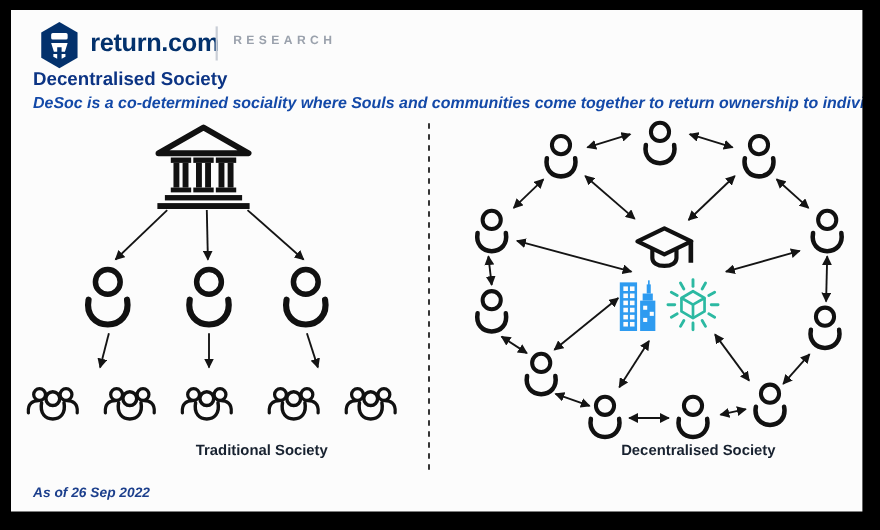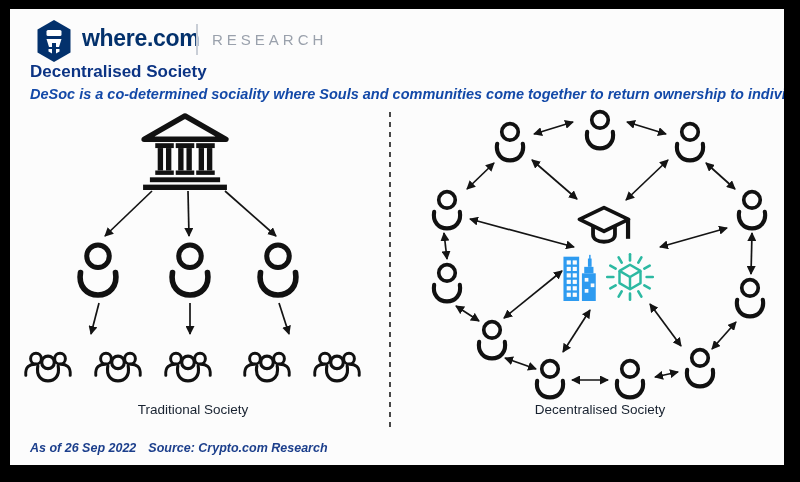--- a/index.html
+++ b/index.html
@@ -7,54 +7,54 @@
     position:relative;width:800px;height:482px;background:#fcfcfc;
     font-family:"Liberation Sans", sans-serif;overflow:hidden;
   }
   .frame{position:absolute;inset:0;border-style:solid;border-color:#000;
     border-width:9px 16px 17px 10px;pointer-events:none;z-index:10;}
   
   .logo-mark{position:absolute;left:34px;top:19px;width:40px;height:44px;}
   .brand{position:absolute;left:82px;top:25px;font-size:23px;font-weight:700;
     letter-spacing:-0.3px;color:var(--navy);}
   .brand-divider{position:absolute;left:196px;top:24px;width:2px;height:31px;background:#c9ced6;}
-  .research{position:absolute;left:212px;top:31px;font-size:15px;font-weight:400;
+  .research{position:absolute;left:212px;top:31px;font-size:11px;font-weight:700;
     letter-spacing:4px;color:var(--gray);}
   
   .title{position:absolute;left:30px;top:62px;font-size:17px;font-weight:700;color:var(--title);}
   .subtitle{position:absolute;left:30px;top:86px;font-size:14.5px;font-weight:600;
     font-style:italic;color:var(--subtitle);white-space:nowrap;}
   
-  .caption{position:absolute;width:210px;text-align:center;font-size:13.5px;font-weight:400;
+  .caption{position:absolute;width:210px;text-align:right;font-size:13.5px;font-weight:700;
     color:#182230;line-height:1.25;z-index:3;}
   .caption.left{left:88px;top:402px;}
   .caption.right{left:495px;top:402px;}
   
-  .footer{position:absolute;left:30px;top:441px;display:flex;gap:12px;
+  .footer{position:absolute;left:30px;top:441px;display:flex;gap:44px;
     font-size:12.5px;font-style:italic;font-weight:600;color:var(--footer);z-index:3;}
   
   .overlay{position:absolute;inset:0;z-index:2;}
   .arrow{stroke:#141414;stroke-width:1.7;fill:none;}
   .sym-stroke{fill:none;stroke:#111;}
   .blue-fill{fill:var(--blue);}
   .teal-stroke{stroke:var(--teal);fill:none;}
 </style>
 </head>
 <body>
 
 <div class="stage">
 
   <svg class="logo-mark" viewBox="0 0 40 44" aria-hidden="true">
     <path d="M20 1 L36.5 10.5 V33.5 L20 43 L3.5 33.5 V10.5 Z" fill="#03316c"></path>
     <rect x="12.5" y="11" width="15" height="6" rx="1.5" fill="#fff"></rect>
     <path d="M12.5 20 h15 l-2.5 8 h-3 v-4 h-4 v4 h-3 Z" fill="#fff"></path>
     <path d="M14.5 30 h3.5 v4.5 l-3.5 -2 Z" fill="#fff"></path>
     <path d="M25.5 30 h-3.5 v4.5 l3.5 -2 Z" fill="#fff"></path>
   </svg>
-  <div class="brand">where.com</div>
+  <div class="brand">return.com</div>
   <div class="brand-divider"></div>
   <div class="research">RESEARCH</div>
 
   <div class="title">Decentralised Society</div>
   <div class="subtitle">DeSoc is a co-determined sociality where Souls and communities come together to return ownership to individuals</div>
 
   <svg id="diagram-overlay" class="overlay" viewBox="0 0 800 482">
     <defs>
       <marker id="ah" markerUnits="userSpaceOnUse" markerWidth="10" markerHeight="9" refX="8" refY="4.5" orient="auto-start-reverse">
         <path d="M0 0 L9 4.5 L0 9 Z" fill="#141414"></path>
@@ -211,17 +211,16 @@
 
   <div class="caption left">
     <div>Traditional Society</div>
   </div>
   <div class="caption right">
     <div>Decentralised Society</div>
   </div>
 
   <div class="footer">
     <span>As of 26 Sep 2022</span>
-    <span>Source: Crypto.com Research</span>
   </div>
 
   <div class="frame"></div>
 </div>
 
 </body></html>

